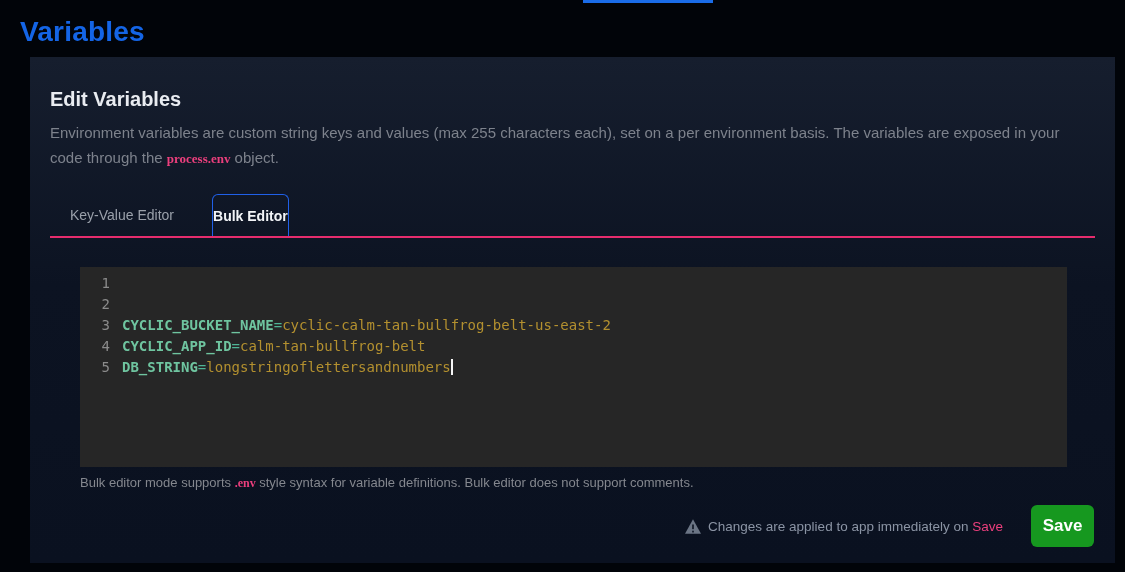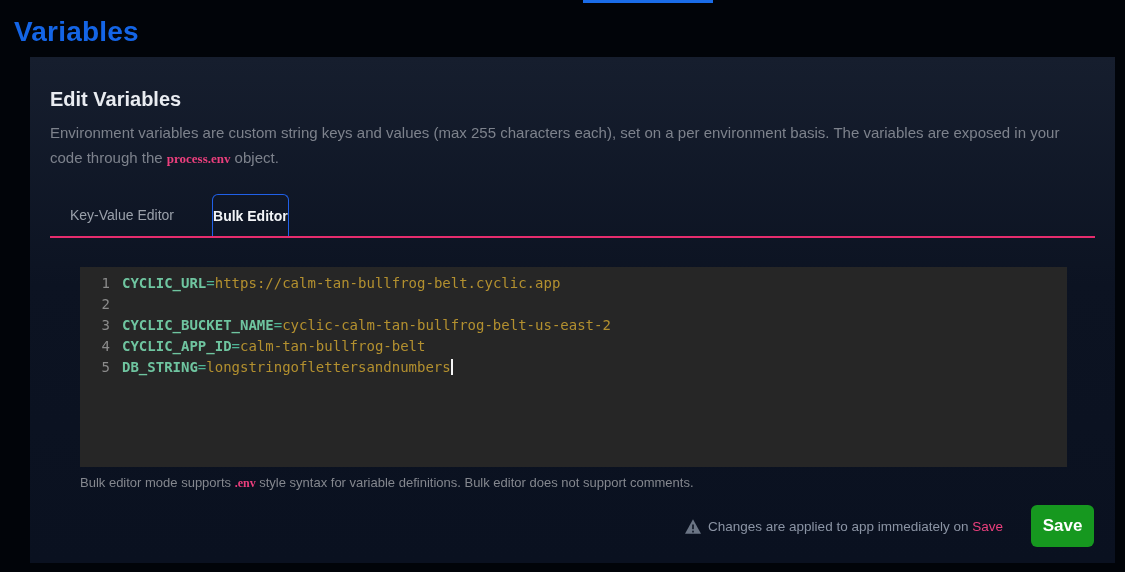--- a/index.html
+++ b/index.html
@@ -8,21 +8,21 @@
     background: #010409;
     font-family: "Liberation Sans", sans-serif;
     overflow: hidden;
     position: relative;
   }
   .top-accent {
     position: absolute; left: 583px; top: 0; width: 130px; height: 3px;
     background: #1a6ce8;
   }
   .page-title {
-    position: absolute; left: 14px; top: 16px;
+    position: absolute; left: 20px; top: 16px;
     font-size: 28px; font-weight: bold; color: #1465e6;
     letter-spacing: 0.2px;
   }
   .card {
     position: absolute; left: 30px; top: 57px;
     width: 1085px; height: 506px;
     background: linear-gradient(180deg, #161e2e 0%, #0c1322 45%, #0a1120 100%);
     border-radius: 0;
     padding: 20px;
   }
@@ -126,21 +126,21 @@
   <p class="card-description"><span>Environment variables are custom string keys and values (max 255 characters each), set on a per environment basis. The variables are exposed in your code through the </span><span class="inline-code">process.env</span><span> object.</span></p>
 
   <div class="tabs-row">
     <div class="tab inactive">Key-Value Editor</div>
     <div class="tab active">Bulk Editor</div>
   </div>
 
   <div class="editor">
     <div>
     <div class="code-line">
-      <span class="ln">1</span><span class="code"><span class="env-key">CYCLIC_URL</span><span class="env-eq">=</span><span class="env-val">https://calm-tan-bullfrog-belt.cyclic.app</span></span>
+      <span class="ln">1</span>
     </div>
 
     <div class="code-line">
       <span class="ln">2</span>
     </div>
 
     <div class="code-line">
       <span class="ln">3</span><span class="code"><span class="env-key">CYCLIC_BUCKET_NAME</span><span class="env-eq">=</span><span class="env-val">cyclic-calm-tan-bullfrog-belt-us-east-2</span></span>
     </div>
 

